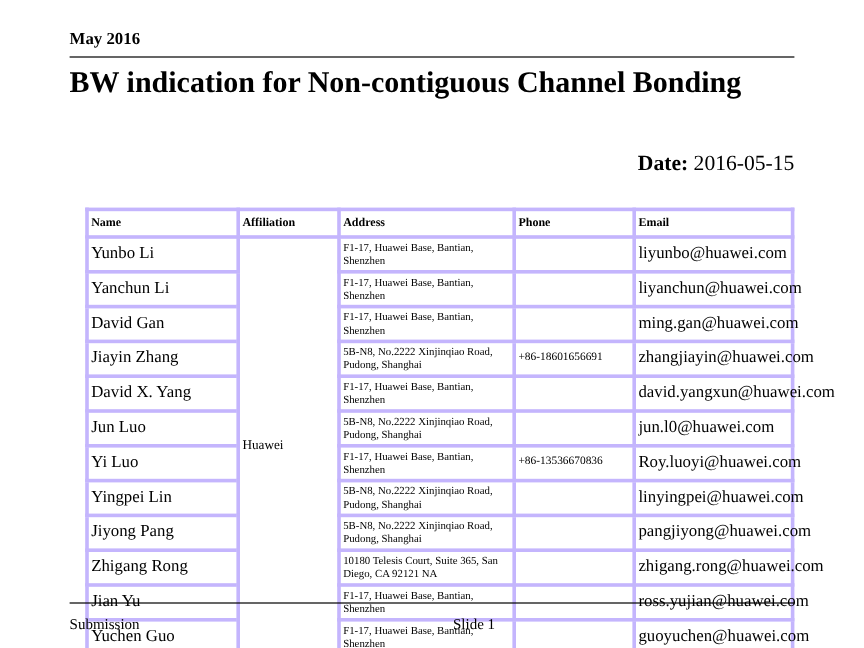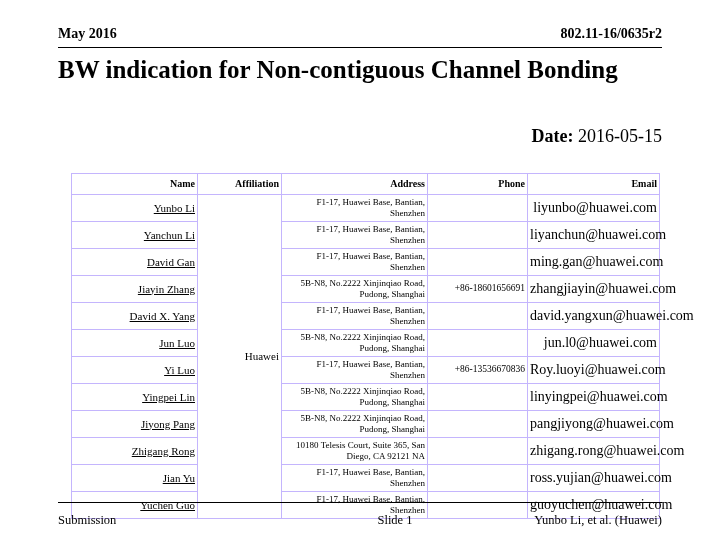--- a/index.html
+++ b/index.html
@@ -68,36 +68,35 @@
     left: 71px;
     width: 588px;
   }
   table.authors {
     border-collapse: collapse;
     width: 588px;
     table-layout: fixed;
   }
   table.authors th,
   table.authors td {
-    border: 1px solid #c4b5fd;
+    border: 3px solid #c4b5fd;
     font-size: 10.5px;
-    text-align: right;
+    text-align: left;
     vertical-align: middle;
     padding: 1px 2px;
     line-height: 1.18;
   }
   table.authors th {
     font-weight: bold;
     font-size: 10px;
     height: 18px;
   }
   table.authors td.name {
-    font-size: 11px;
+    font-size: 14px;
     height: 24px;
-    text-decoration: underline;
   }
   table.authors td.affil {
     font-size: 11px;
   }
   table.authors td.addr {
     font-size: 9px;
   }
   table.authors td.phone {
     font-size: 9.5px;
   }
@@ -136,21 +135,20 @@
     margin-left: 35px;
   }
 </style>
 </head>
 <body>
 
 <div class="slide">
 
   <div class="header">
     <span>May 2016</span>
-    <span>802.11-16/0635r2</span>
   </div>
   <div class="header-rule"></div>
 
   <div class="title">BW indication for Non-contiguous Channel Bonding</div>
 
   <div class="datewrap">
     <span class="dlabel">Date:</span>
     <span>2016-05-15</span>
   </div>
 
@@ -247,16 +245,15 @@
           <td class="email">guoyuchen@huawei.com</td>
         </tr>
       </tbody>
     </table>
   </div>
 
   <div class="footer-rule"></div>
   <div class="footer">
     <span>Submission</span>
     <span class="slide-num">Slide 1</span>
-    <span>Yunbo Li, et al. (Huawei)</span>
   </div>
 
 </div>
 
 </body></html>

